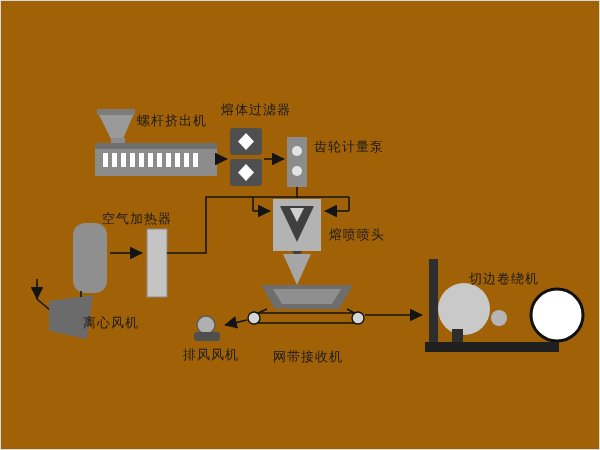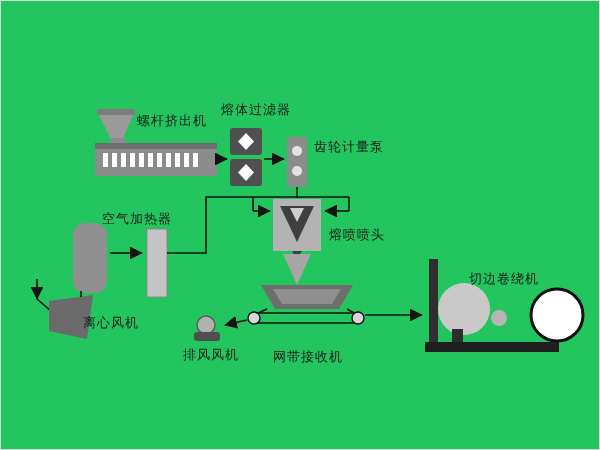--- a/index.html
+++ b/index.html
@@ -1,18 +1,18 @@
 <!DOCTYPE html>
 <html><head>
 <meta charset="utf-8">
 <style>
   html,body { margin:0; padding:0; background:#ffffff; }
   .canvas {
     position:relative; width:600px; height:450px;
-    background:#22c55e; border:1px solid #d9d9d9; box-sizing:border-box;
+    background:#a16207; border:1px solid #d9d9d9; box-sizing:border-box;
     font-family:"Liberation Sans", sans-serif;
   }
   svg { display:block; }
   .lbl { font:13px "Liberation Sans", sans-serif; fill:#1a1a1a; letter-spacing:1px; }
   .pipe { stroke:#141414; stroke-width:1.6; fill:none; }
 </style>
 </head>
 <body>
 
 <div class="canvas">

